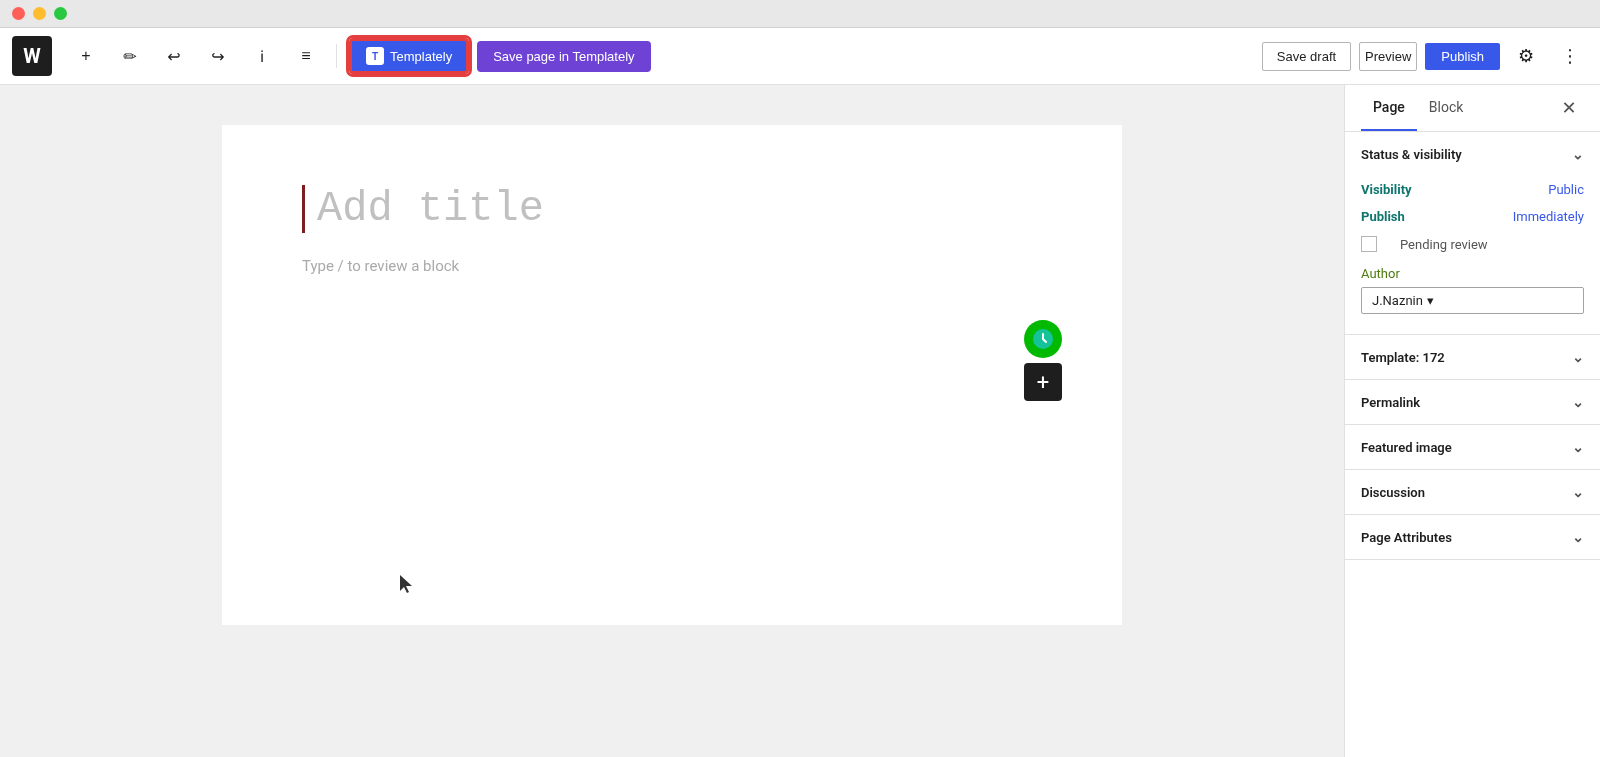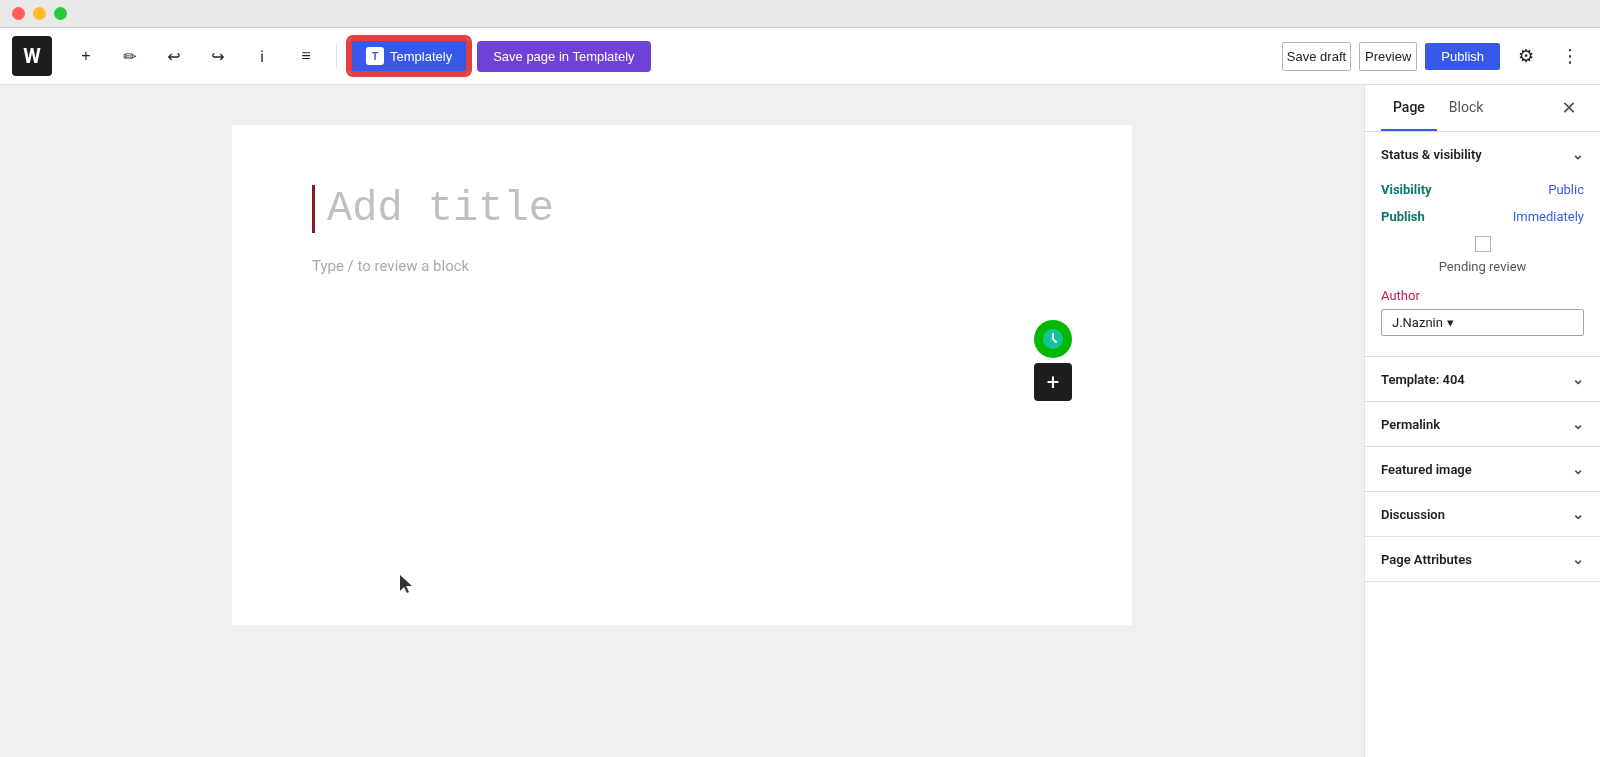--- a/index.html
+++ b/index.html
@@ -78,21 +78,21 @@
 
     .toolbar-right {
       margin-left: auto;
       display: flex; align-items: center; gap: 8px;
     }
 
     .save-draft-btn {
       background: transparent;
       border: 1px solid #b5b5b5;
       border-radius: 2px;
-      padding: 6px 4px;
+      padding: 6px 14px;
       font-size: 13px;
       cursor: pointer;
       color: #1e1e1e;
     }
     .preview-btn {
       background: transparent;
       border: 1px solid #b5b5b5;
       border-radius: 2px;
       padding: 6px 5px;
       font-size: 13px;
@@ -182,21 +182,21 @@
       border-radius: 4px;
       display: flex; align-items: center; justify-content: center;
       color: white; font-size: 22px; cursor: pointer;
     }
 
     
     .cursor { position: absolute; top: 480px; left: 400px; width: 16px; height: 20px; pointer-events: none; }
 
     
     .sidebar {
-      width: 236px;
+      width: 256px;
       background: #fff;
       border-left: 1px solid #e0e0e0;
       display: flex;
       flex-direction: column;
       overflow-y: auto;
     }
 
     .sidebar-header {
       display: flex;
       align-items: center;
@@ -252,37 +252,36 @@
       align-items: center;
       padding: 6px 0;
       font-size: 13px;
     }
     .status-label { color: #0f766e; font-weight: bold; }
     .status-value { color: #3858e9; cursor: pointer; }
 
     .pending-row {
       display: flex;
       align-items: center;
-      gap: 7px;
+      gap: 23px;
       padding: 6px 0;
       font-size: 13px;
       color: #555;
-      flex-direction: column;
     }
     .pending-checkbox {
       width: 16px; height: 16px;
       border: 1px solid #b5b5b5;
       background: #fff;
       cursor: pointer;
     }
 
     .author-row {
       padding: 8px 0 4px;
     }
-    .author-label { font-size: 13px; color: #be185d; margin-bottom: 6px; }
+    .author-label { font-size: 13px; color: #4d7c0f; margin-bottom: 6px; }
     .author-select {
       display: flex;
       align-items: center;
       gap: 4px;
       border: 1px solid #a3a3a3;
       border-radius: 2px;
       padding: 5px 10px;
       font-size: 13px;
       cursor: pointer;
       background: #fff;
@@ -403,21 +402,21 @@
             <div class="author-select">
               <span>J.Naznin</span>
               <span>▾</span>
             </div>
           </div>
         </div>
       </div>
 
       <div class="sidebar-section">
         <div class="sidebar-section-header">
-          <span>Template: 404</span>
+          <span>Template: 172</span>
           <span class="section-chevron">⌄</span>
         </div>
       </div>
 
       <div class="sidebar-section">
         <div class="sidebar-section-header">
           <span>Permalink</span>
           <span class="section-chevron">⌄</span>
         </div>
       </div>

